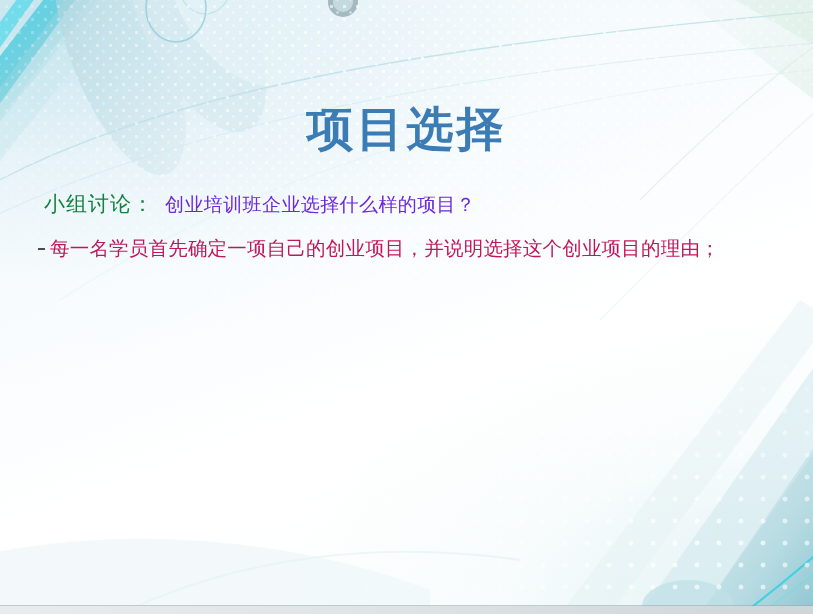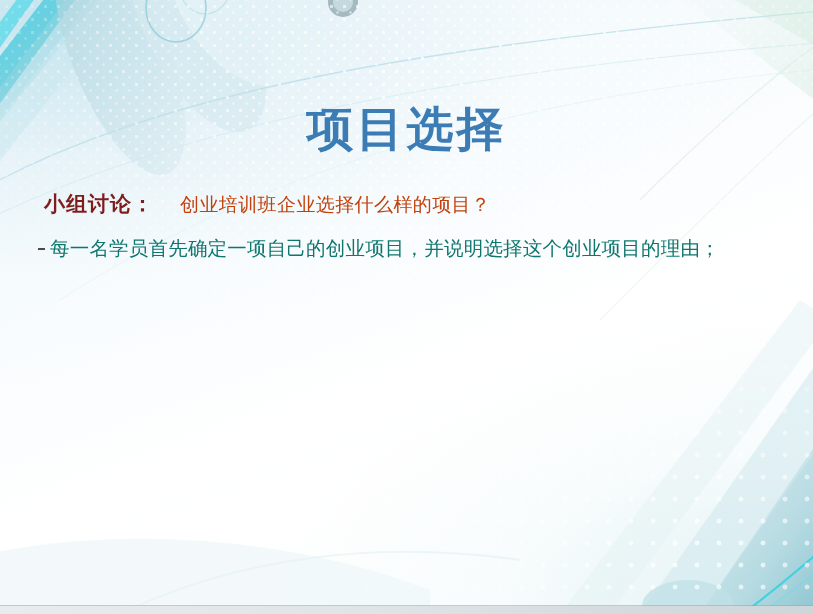--- a/index.html
+++ b/index.html
@@ -108,41 +108,41 @@
     top: 190px;
   }
 
   .discussion-line {
     margin: 0 0 16px 0;
     line-height: 1.35;
     white-space: nowrap;
   }
   .discussion-label {
     font-family: "Liberation Sans", "DejaVu Sans", sans-serif;
-    font-weight: bold;
+    font-weight: normal;
     font-size: 21px;
-    color: #7f1d1d;
+    color: #15803d;
     letter-spacing: 1px;
   }
   .discussion-question {
     font-family: "Liberation Serif", "DejaVu Serif", serif;
     font-size: 19px;
-    color: #c2410c;
-    margin-left: 26px;
+    color: #6d28d9;
+    margin-left: 11px;
     letter-spacing: 0.4px;
   }
 
   .para {
     position: relative;
     margin: 2px 0 11px 0;
     padding-left: 6px;
     font-family: "Liberation Serif", "DejaVu Serif", serif;
     font-size: 19.5px;
     line-height: 1.52;
-    color: #0f766e;
+    color: #be185d;
     letter-spacing: 0.2px;
     text-align: justify;
   }
   .para .marker {
     position: absolute;
     left: -6px;
     top: 0.72em;
     width: 7px;
     height: 1.6px;
     background: #4b4b4b;

